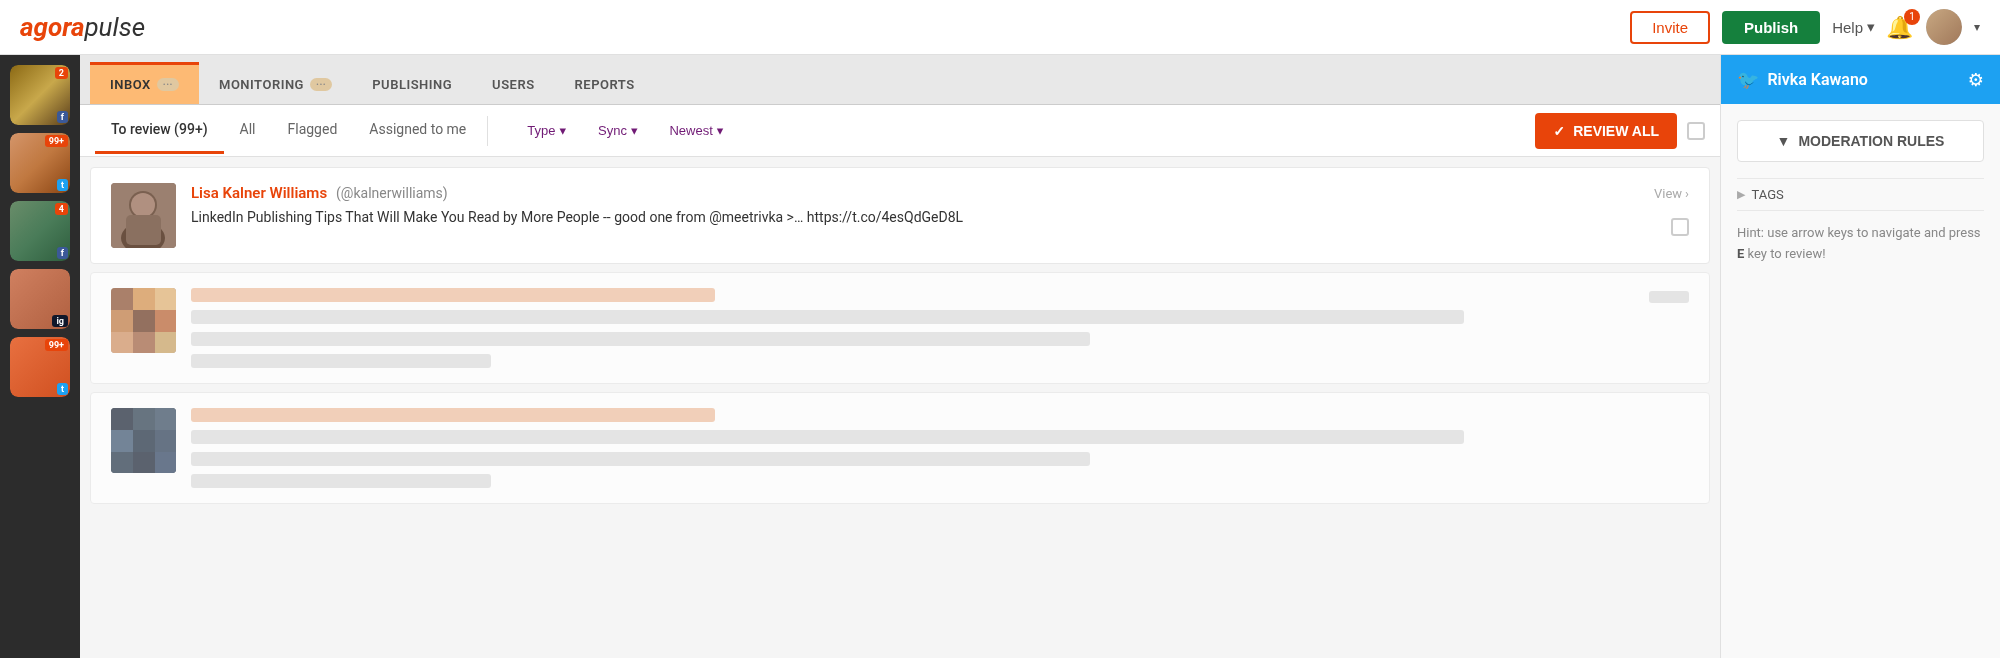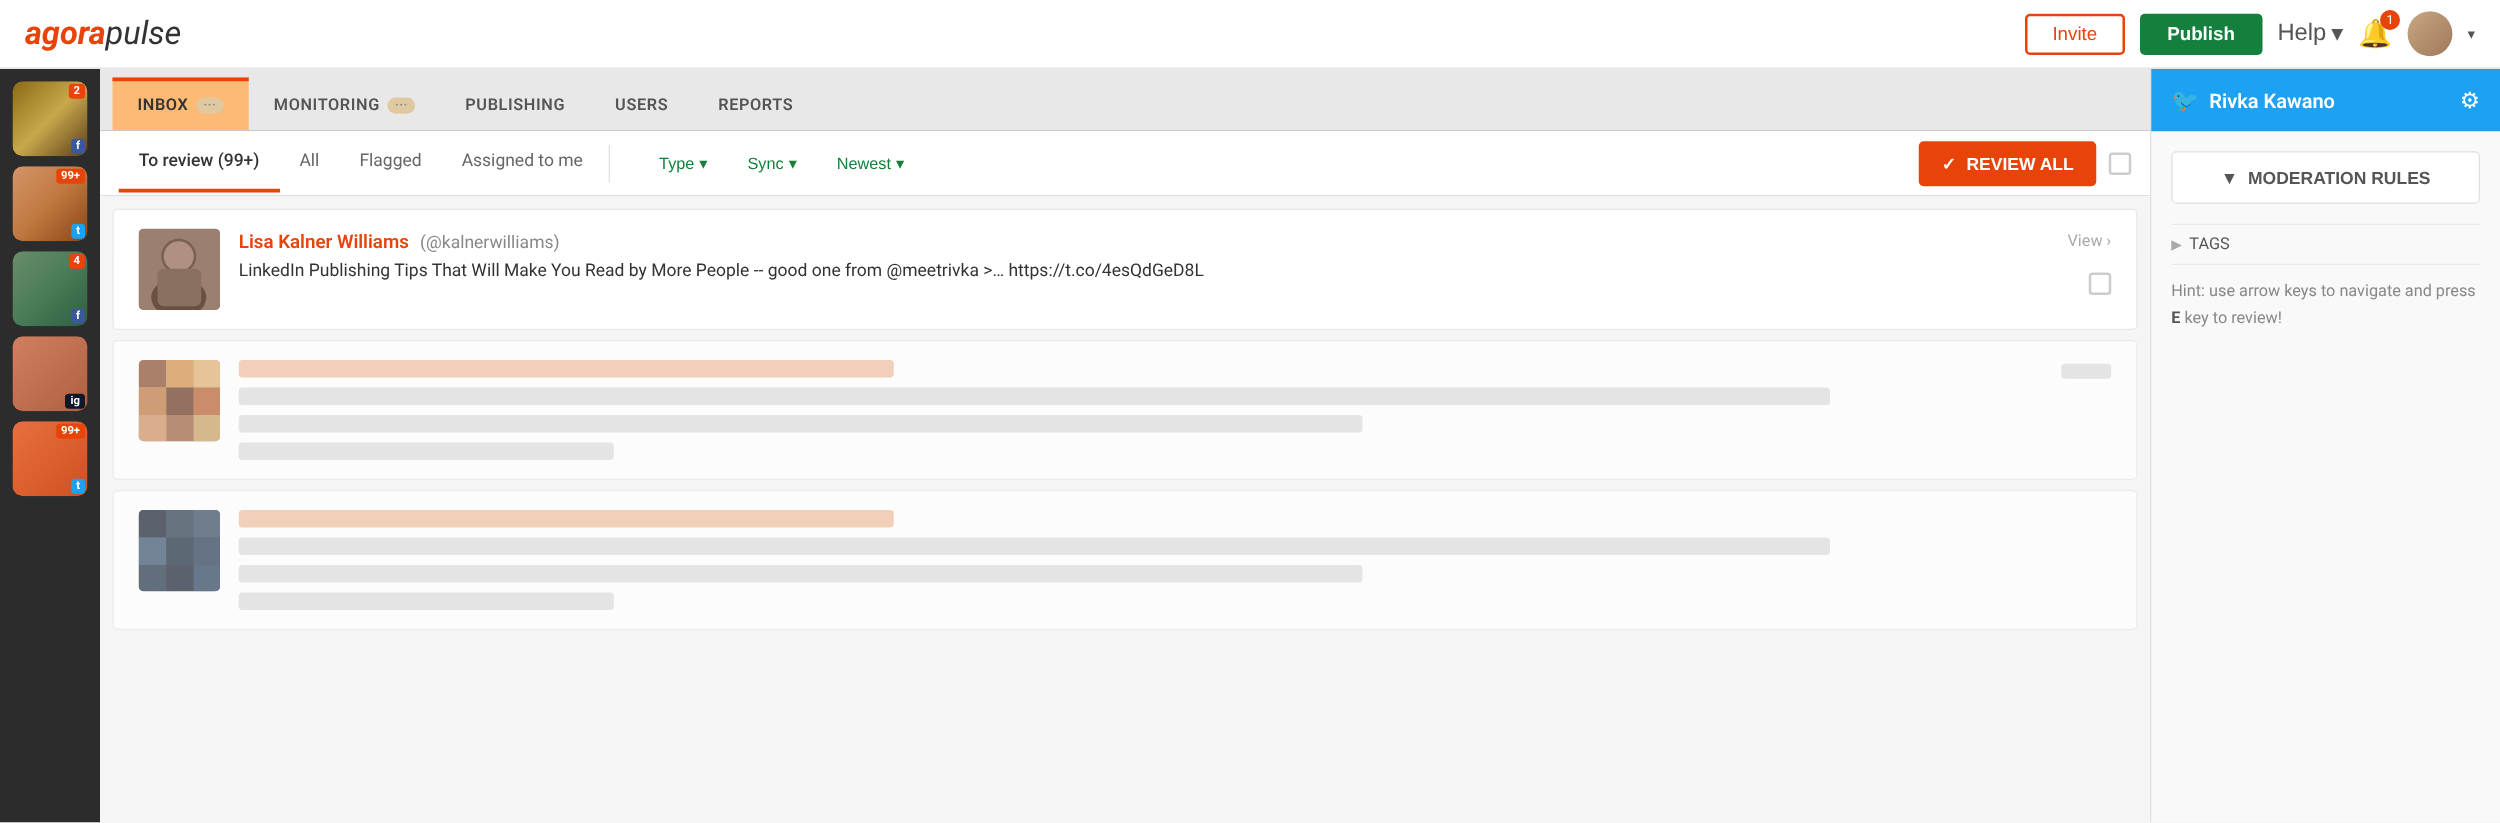--- a/index.html
+++ b/index.html
@@ -56,21 +56,21 @@
       padding: 8px 22px;
       border-radius: 4px;
       font-size: 15px;
       font-weight: 600;
       cursor: pointer;
     }
     .btn-help {
       color: #555;
       background: none;
       border: none;
-      font-size: 19px;
+      font-size: 15px;
       cursor: pointer;
       display: flex;
       align-items: center;
       gap: 4px;
     }
     .bell-wrapper {
       position: relative;
       cursor: pointer;
     }
     .bell-icon {
@@ -247,21 +247,21 @@
     }
     .sub-tab-filters {
       display: flex;
       align-items: center;
       margin-left: 20px;
       gap: 4px;
     }
     .filter-btn {
       padding: 8px 14px;
       font-size: 13px;
-      color: #15803d;
+      color: #701a75;
       cursor: pointer;
       background: none;
       border: none;
       display: flex;
       align-items: center;
       gap: 4px;
     }
     .review-all-btn {
       margin-left: auto;
       background: #e8440a;

